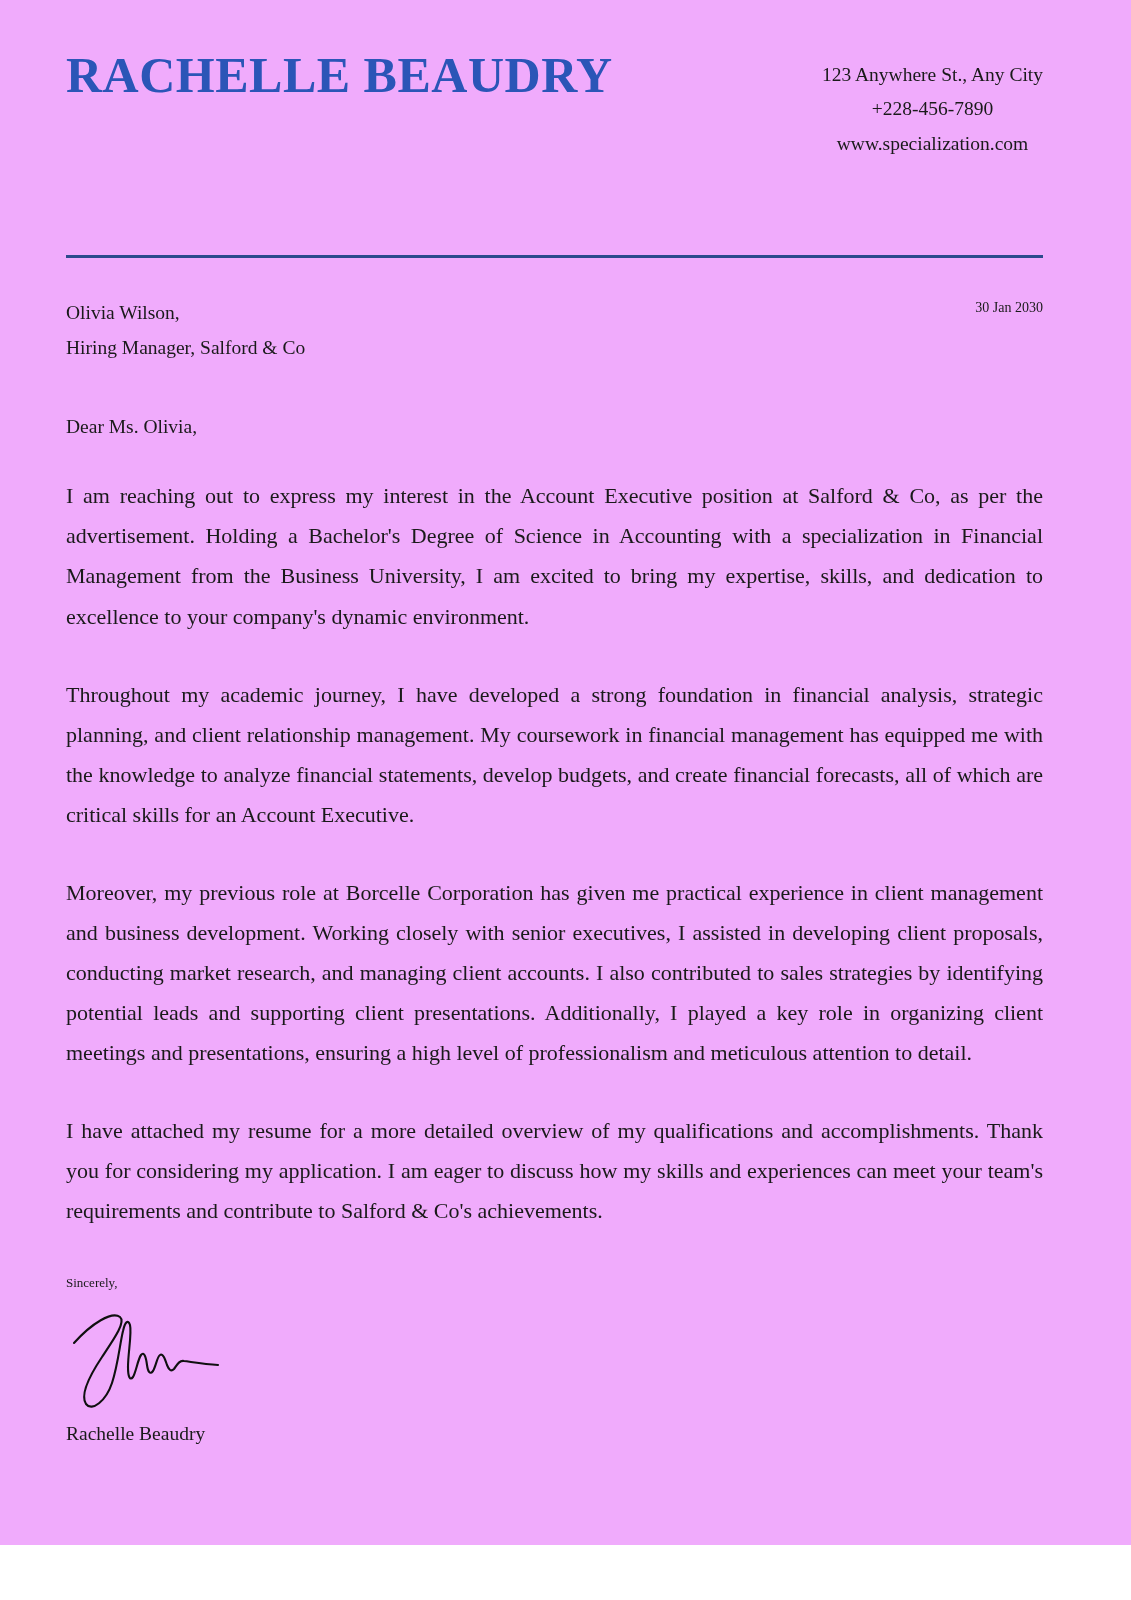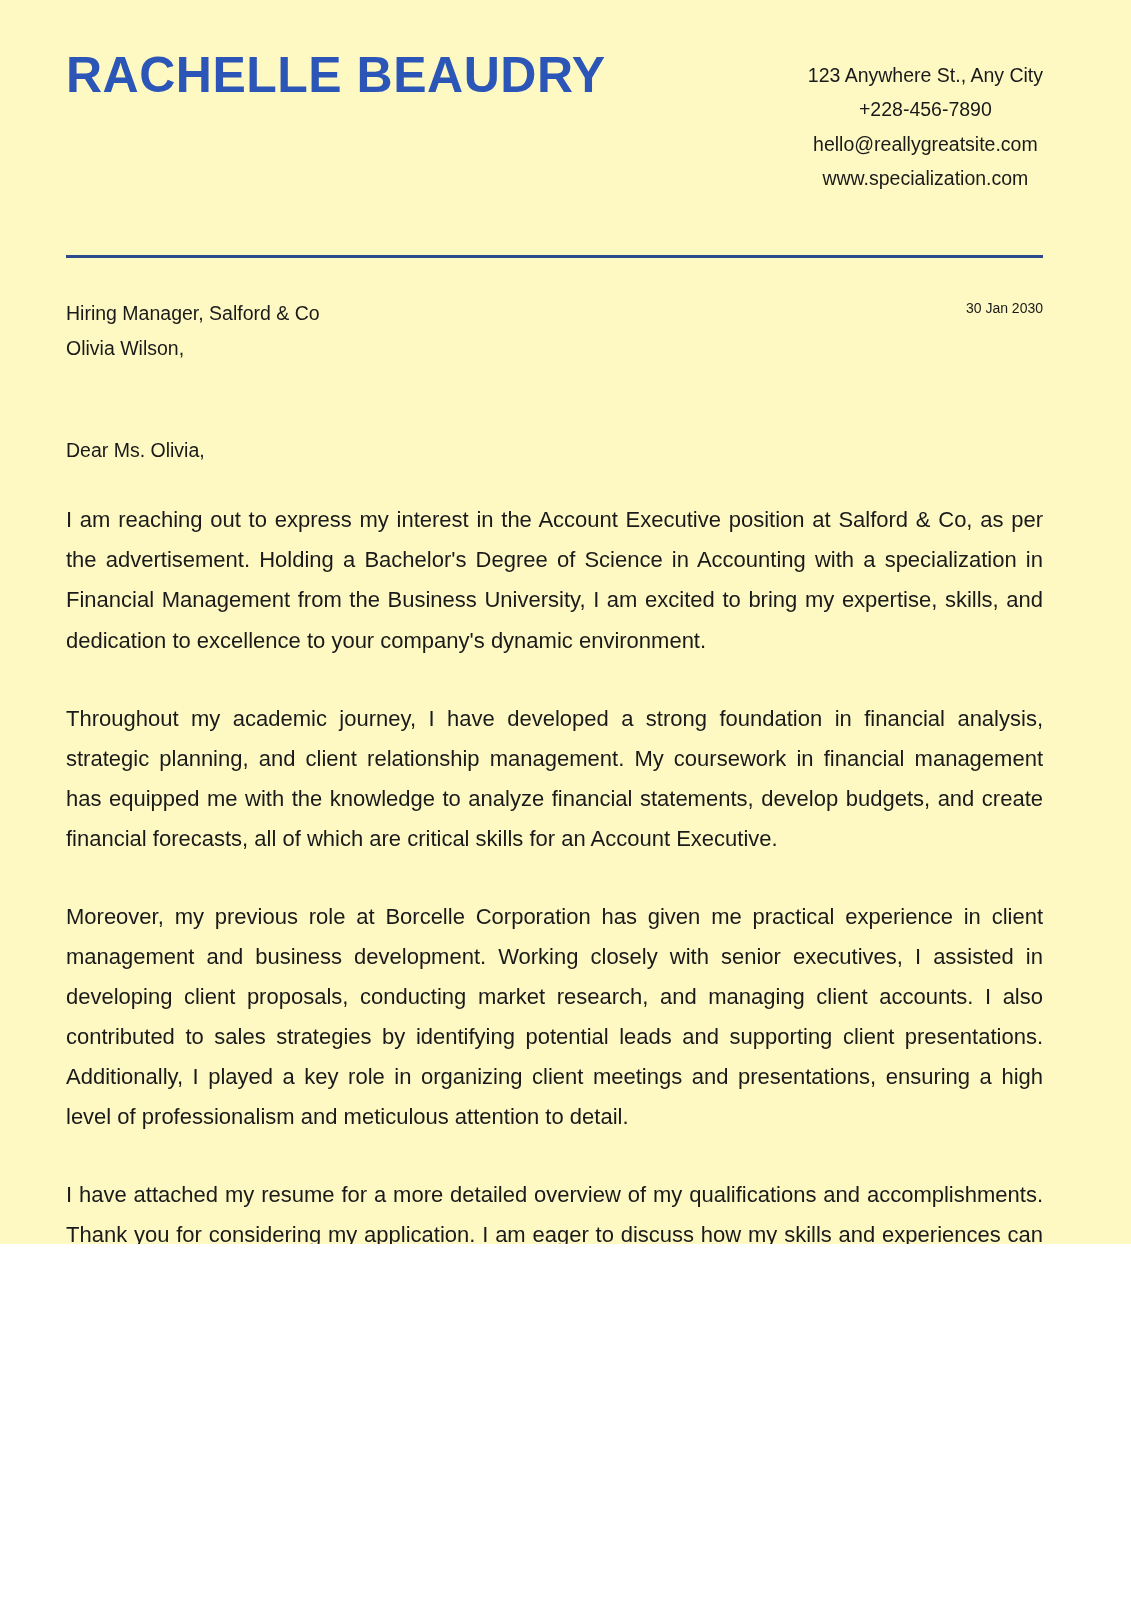--- a/index.html
+++ b/index.html
@@ -3,23 +3,23 @@
 <meta charset="utf-8">
 <style>
   html, body {
     margin: 0;
     padding: 0;
     background: #ffffff;
   }
   .page {
     position: relative;
     width: 1131px;
-    height: 1244px;
-    background: #fef9c3;
-    font-family: Liberation Sans, sans-serif;
+    height: 1545px;
+    background: #f0abfc;
+    font-family: Liberation Serif, serif;
     color: #1a1a1a;
     box-sizing: border-box;
     overflow: hidden;
   }
 
   
   .header {
     position: absolute;
     left: 66px;
     top: 48px;
@@ -78,21 +78,21 @@
   .recipient-line {
     display: block;
   }
   .date {
     font-size: 14px;
     line-height: 1.78;
     white-space: nowrap;
   }
   .salutation {
     font-size: 19.5px;
-    margin-top: 74px;
+    margin-top: 51px;
   }
   .body-para {
     font-size: 22px;
     line-height: 1.82;
     text-align: justify;
     margin-top: 38px;
   }
   .closing {
     font-size: 13px;
     margin-top: 44px;
@@ -116,33 +116,32 @@
 <body>
 
 <div class="page">
 
   <div class="header">
     <h1 class="name-heading">RACHELLE BEAUDRY</h1>
 
     <div class="contact-block">
       <span class="contact-line">123 Anywhere St., Any City</span>
       <span class="contact-line">+228-456-7890</span>
-      <span class="contact-line">hello@reallygreatsite.com</span>
       <span class="contact-line">www.specialization.com</span>
     </div>
   </div>
 
   <div class="divider"></div>
 
   <div class="letter">
 
     <div class="recipient-row">
       <div class="recipient-block">
+        <span class="recipient-line">Olivia Wilson,</span>
         <span class="recipient-line">Hiring Manager, Salford &amp; Co</span>
-        <span class="recipient-line">Olivia Wilson,</span>
       </div>
       <div class="date">30 Jan 2030</div>
     </div>
 
     <div class="salutation">Dear Ms. Olivia,</div>
 
     <p class="body-para">I am reaching out to express my interest in the Account Executive position at Salford &amp; Co, as per the advertisement. Holding a Bachelor's Degree of Science in Accounting with a specialization in Financial Management from the Business University, I am excited to bring my expertise, skills, and dedication to excellence to your company's dynamic environment.</p>
     <p class="body-para">Throughout my academic journey, I have developed a strong foundation in financial analysis, strategic planning, and client relationship management. My coursework in financial management has equipped me with the knowledge to analyze financial statements, develop budgets, and create financial forecasts, all of which are critical skills for an Account Executive.</p>
     <p class="body-para">Moreover, my previous role at Borcelle Corporation has given me practical experience in client management and business development. Working closely with senior executives, I assisted in developing client proposals, conducting market research, and managing client accounts. I also contributed to sales strategies by identifying potential leads and supporting client presentations. Additionally, I played a key role in organizing client meetings and presentations, ensuring a high level of professionalism and meticulous attention to detail.</p>
     <p class="body-para">I have attached my resume for a more detailed overview of my qualifications and accomplishments. Thank you for considering my application. I am eager to discuss how my skills and experiences can meet your team's requirements and contribute to Salford &amp; Co's achievements.</p>

